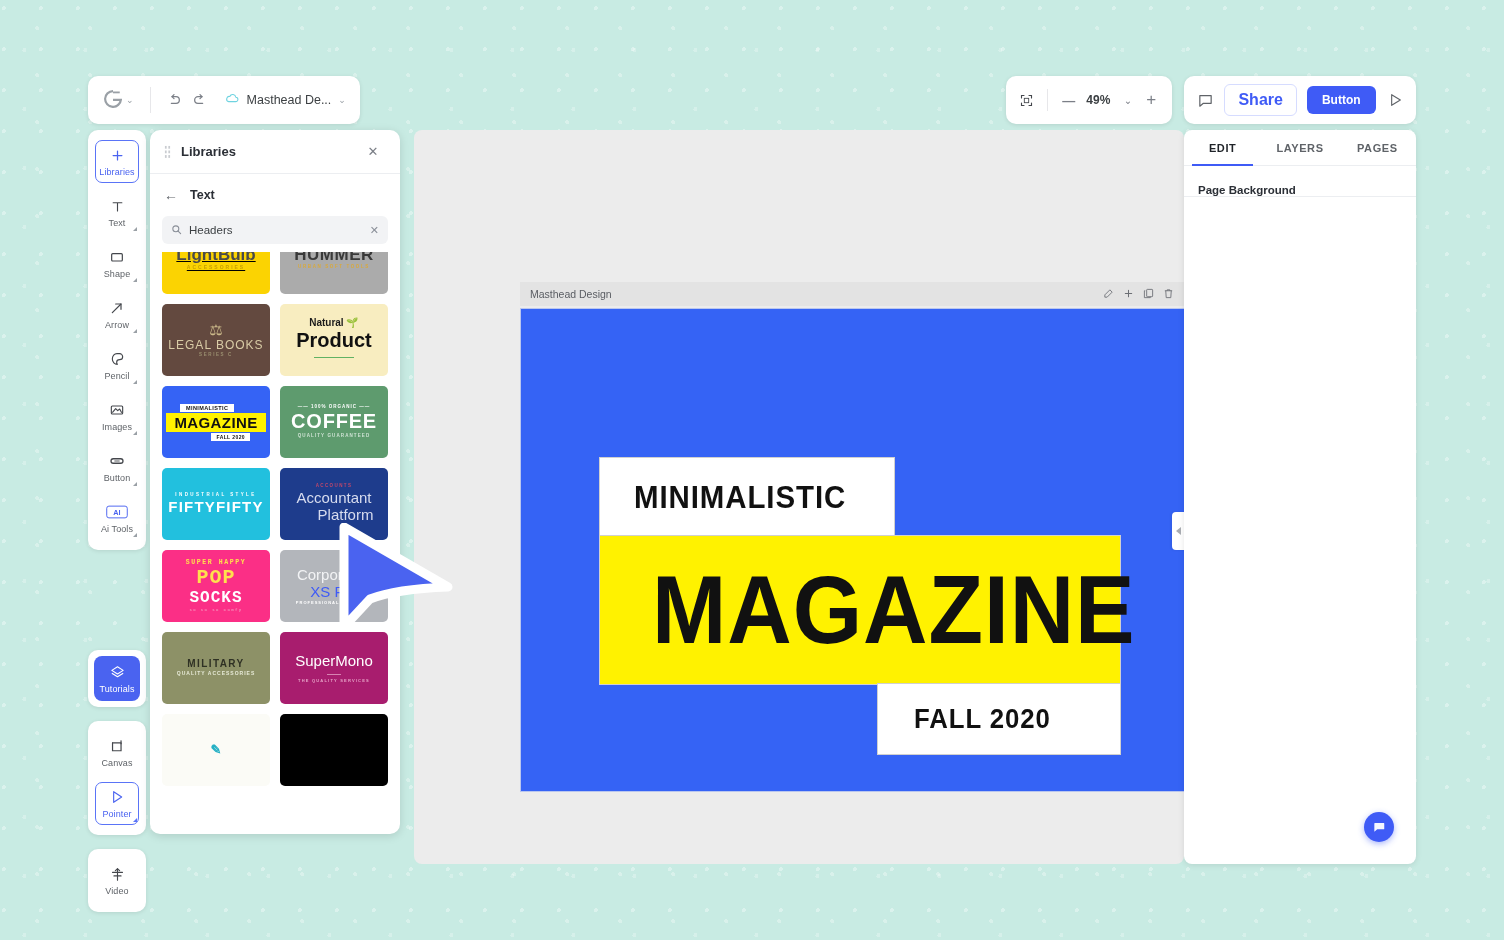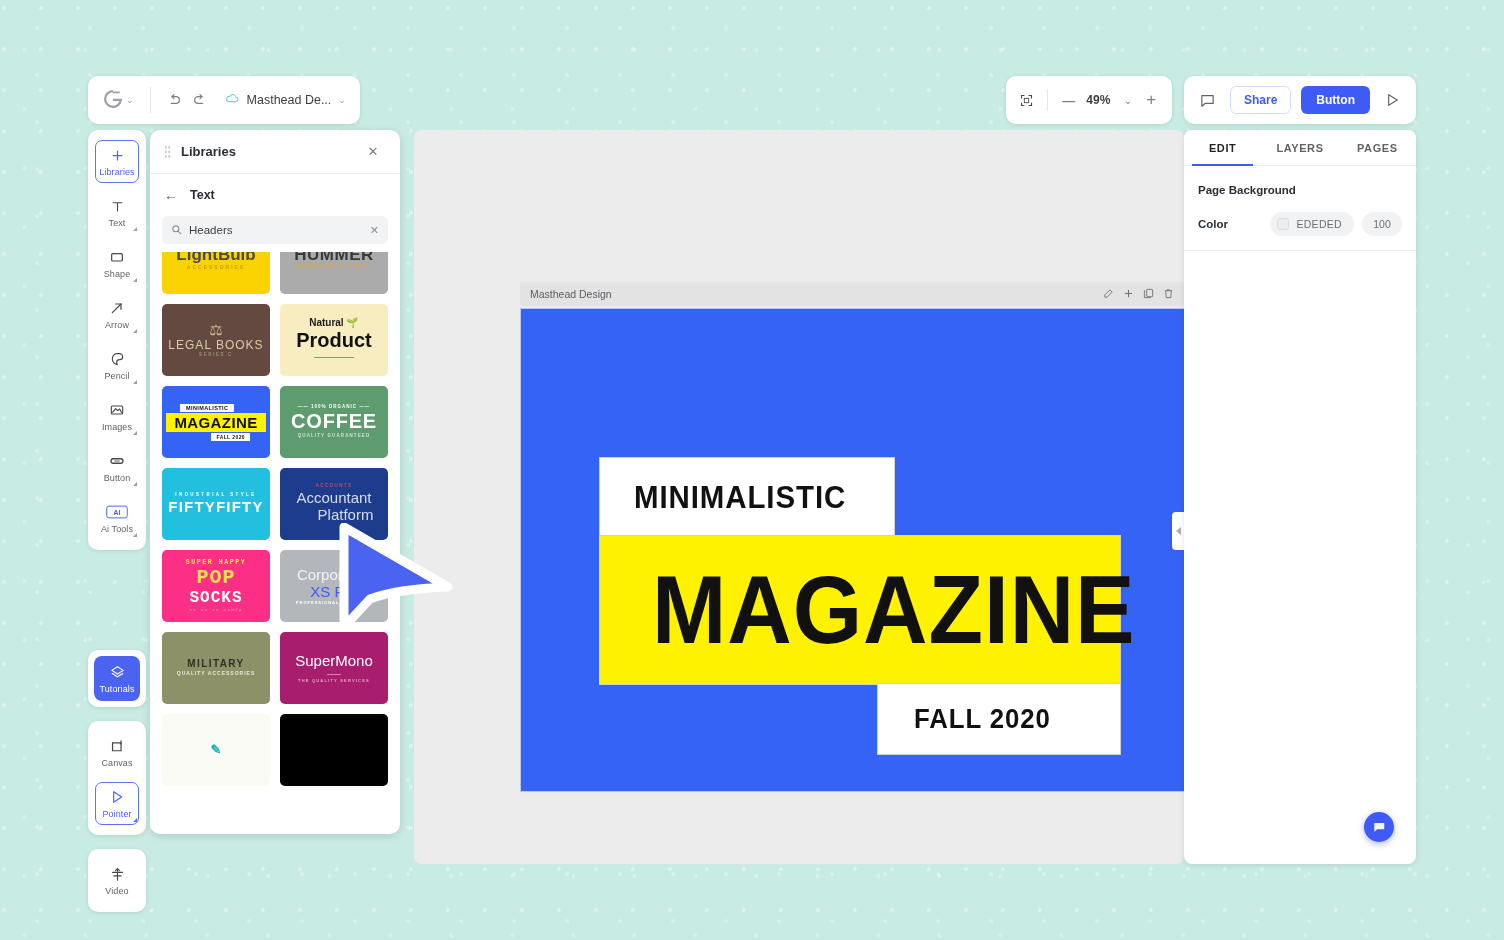--- a/index.html
+++ b/index.html
@@ -59,21 +59,21 @@
   .zoom-val{ font-size:12px; color:#3c4043; font-weight:600; min-width:30px; text-align:center;}
   .zm-divider{ width:1px; height:22px; background:#e7e7ea; margin:0 6px;}
 
   .topbar-right{
     position:absolute; left:1096px; top:0; width:232px; height:48px;
     background:#fff; border-radius:10px; box-shadow:0 1px 4px rgba(0,0,0,.10);
     display:flex; align-items:center; padding:0 12px; gap:10px;
   }
   .share-btn{
     border:1px solid #d6dcff; color:#3f5bf6; background:#fff;
-    font-size:12px; font-weight:600; padding:6px 13px; border-radius:6px; cursor:pointer;
+    font-size:16px; font-weight:600; padding:6px 13px; border-radius:6px; cursor:pointer;
   }
   .export-btn{
     background:#3f5bf6; color:#fff; border:none;
     font-size:12px; font-weight:700; padding:7px 15px; border-radius:6px; cursor:pointer;
   }
 
   
   .rail{
     position:absolute; left:0; top:54px; width:58px;
   }
@@ -456,21 +456,21 @@
               <path d="M15.5 15.5L21 21"></path>
             </svg>
         </span>
         <input value="Headers" style="">
         <span class="clr">✕</span>
       </div>
     </div>
 
     <div class="grid" id="lib-grid">
         <div class="card" style="background: rgb(251, 211, 2);">
-          <div style="display: flex; flex-direction: column; align-items: center; justify-content: center; gap: 1px; width: 100%; padding: 0px 6px;">
+          <div style="display: flex; flex-direction: column; align-items: center; justify-content: center; gap: 1px; width: 100%; padding: 0px 6px; text-decoration: underline;">
             <div style="font-size: 17px; font-weight: 800; color: rgb(74, 74, 74); letter-spacing: 0px; line-height: 1.08; white-space: nowrap;">LightBulb</div>
             <div style="font-size: 5px; font-weight: 700; color: rgb(201, 161, 0); letter-spacing: 2px; line-height: 1.08; white-space: nowrap;">ACCESSORIES</div>
           </div>
         </div>
         <div class="card" style="background: rgb(171, 171, 171);">
           <div style="display: flex; flex-direction: column; align-items: center; justify-content: center; gap: 1px; width: 100%; padding: 0px 6px;">
             <div style="font-size: 17px; font-weight: 800; color: rgb(58, 58, 58); letter-spacing: 0.5px; line-height: 1.08; white-space: nowrap;">HUMMER</div>
             <div style="font-size: 4.5px; font-weight: 700; color: rgb(216, 169, 60); letter-spacing: 1.6px; line-height: 1.08; white-space: nowrap;">URBAN SOFT TOOLS</div>
           </div>
         </div>
@@ -607,28 +607,20 @@
     </div>
   </div>
 
   <div class="rightpanel">
     <div class="tabs">
       <div class="tab active">EDIT</div>
       <div class="tab">LAYERS</div>
       <div class="tab">PAGES</div>
     </div>
     <div class="sec-title">Page Background</div>
-    <div class="prop-row">
-      <span class="prop-label">Color</span>
-      <div class="color-chip">
-        <span class="swatch"></span>
-        <span class="color-val">EDEDED</span>
-      </div>
-      <div class="op-chip">100</div>
-    </div>
     <div class="panel-rule"></div>
 
     <div class="fab">
       <svg width="14" height="14" viewBox="0 0 24 24" fill="#fff">
           <path d="M4 5h16a1 1 0 0 1 1 1v9a1 1 0 0 1-1 1H9l-5 4V6a1 1 0 0 1 1-1z" opacity=".95"></path>
         </svg>
     </div>
   </div>
 
   <div class="cursor">

